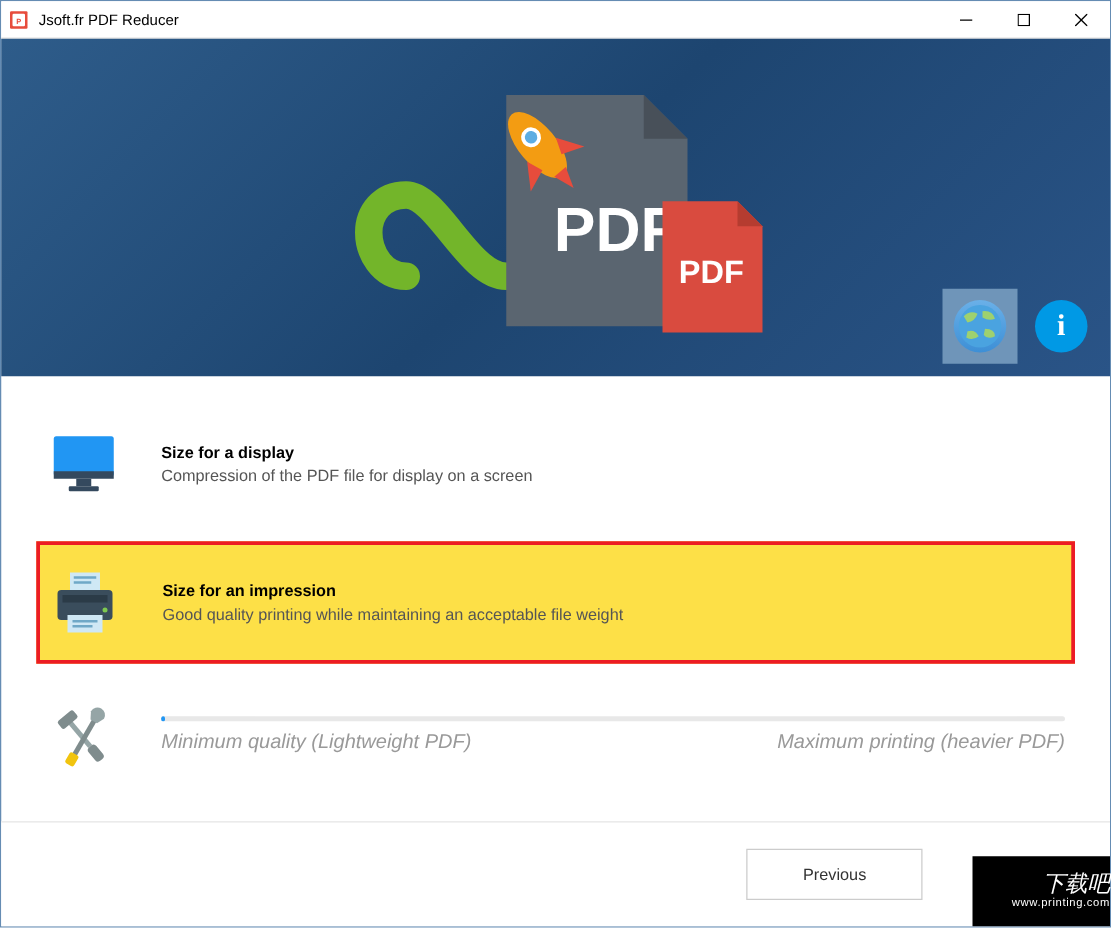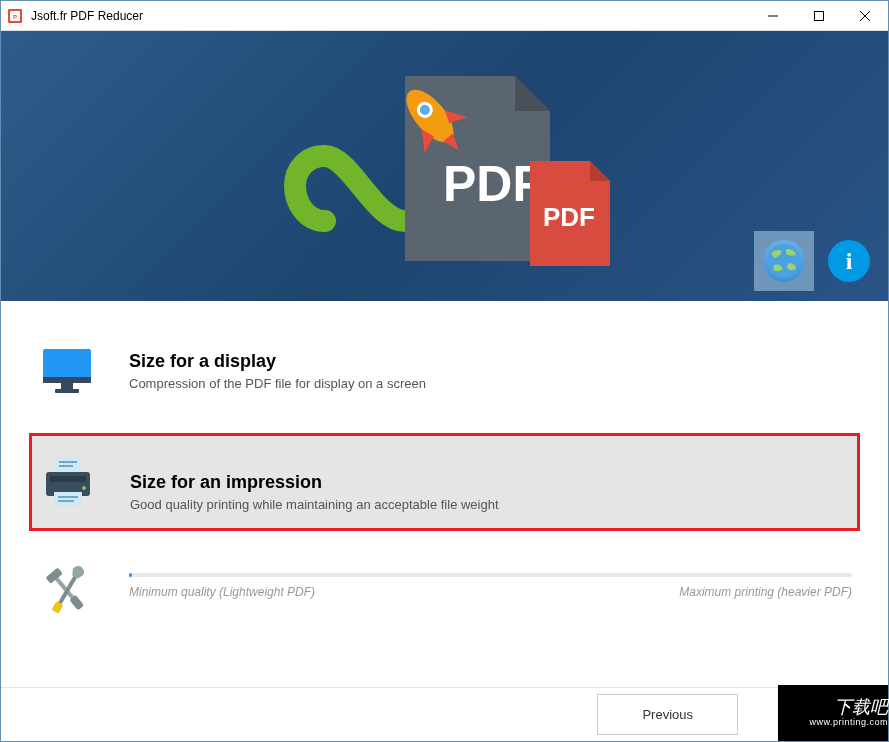--- a/index.html
+++ b/index.html
@@ -80,36 +80,35 @@
     position: relative;
   }
 
   .option-row {
     display: flex;
     align-items: center;
     margin: 0 30px 22px 30px;
     padding: 10px 6px;
   }
   .option-row.selected {
-    background: #e5e5e5;
+    background: #fde047;
     border: 3px solid #ec1c24;
     margin: 0 28px 20px 28px;
     padding: 16px 6px;
-    align-items: flex-end;
   }
   .option-icon {
     width: 60px; height: 60px;
     margin-right: 32px;
     flex-shrink: 0;
     display: flex; align-items: center; justify-content: center;
   }
   .option-text { }
   .option-title {
     font-weight: bold;
-    font-size: 18px;
+    font-size: 13px;
     color: #000;
     margin-bottom: 4px;
   }
   .option-desc {
     color: #555;
     font-size: 13px;
   }
 
   
   .slider-row {
@@ -132,28 +131,28 @@
     position: absolute;
     left: 0; width: 3px; height: 100%;
     background: #2196f3;
     border-radius: 2px;
   }
   .slider-labels {
     display: flex;
     justify-content: space-between;
     font-style: italic;
     color: #999;
-    font-size: 12px;
+    font-size: 16px;
   }
 
   
   .footer {
     position: absolute;
     bottom: 0; left: 0; right: 0;
-    height: 54px;
+    height: 84px;
     border-top: 1px solid #e5e5e5;
     display: flex;
     align-items: center;
     justify-content: flex-end;
     padding: 0 30px;
     background: #fff;
   }
   .btn-prev {
     background: #fff;
     border: 1px solid #ccc;

